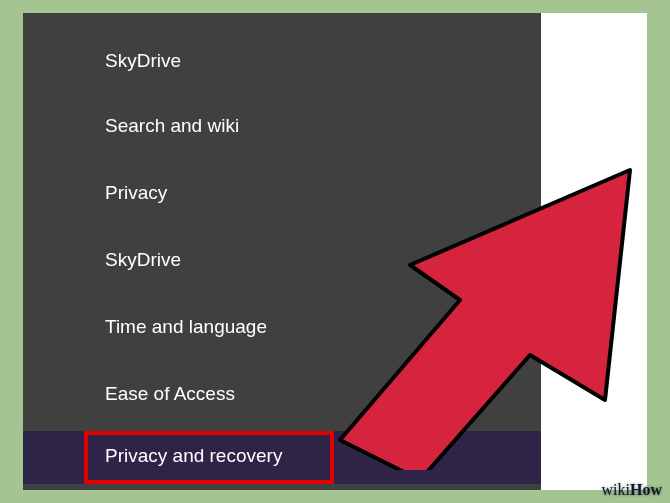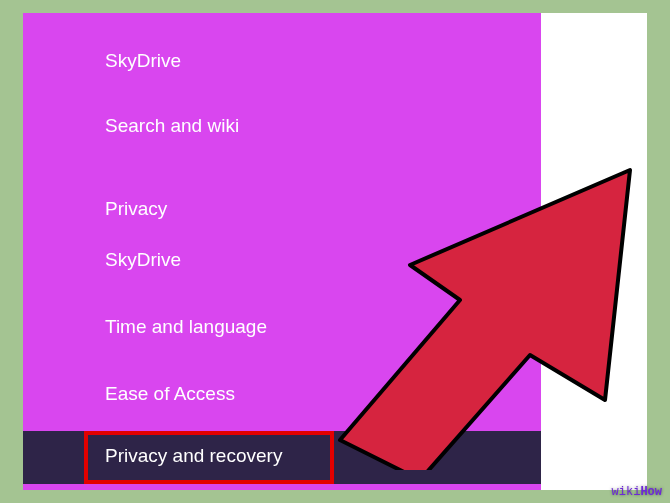--- a/index.html
+++ b/index.html
@@ -22,35 +22,35 @@
       width: 624px;
       height: 477px;
       background: #fff;
     }
     .settings-panel {
       position: absolute;
       top: 0;
       left: 0;
       width: 518px;
       height: 477px;
-      background: #d946ef;
+      background: #404040;
       padding-left: 24px;
     }
     .settings-item {
       position: absolute;
       left: 82px;
       color: #fff;
       font-size: 19px;
       font-weight: 400;
       cursor: pointer;
       white-space: nowrap;
     }
     .item-0 { top: 37px; }
     .item-1 { top: 102px; }
-    .item-2 { top: 169px; margin-top: 16px; }
+    .item-2 { top: 169px; }
     .item-3 { top: 236px; }
     .item-4 { top: 303px; }
     .item-5 { top: 370px; }
     .highlighted-row {
       position: absolute;
       top: 418px;
       left: 0;
       width: 518px;
       height: 53px;
       background: #2e2448;
@@ -70,23 +70,23 @@
     .cursor-arrow {
       position: absolute;
       top: 160px;
       left: 330px;
       pointer-events: none;
     }
     .watermark {
       position: absolute;
       bottom: 4px;
       right: 8px;
-      color: #6d28d9;
-      font-size: 12px;
-      font-family: Liberation Mono, monospace;
+      color: #0f172a;
+      font-size: 16px;
+      font-family: Liberation Serif, serif;
       text-shadow: 0 0 3px rgba(0,0,0,0.5);
     }
     .watermark .wiki {
       font-weight: normal;
     }
     .watermark .how {
       font-weight: bold;
     }
   </style>
 </head>

